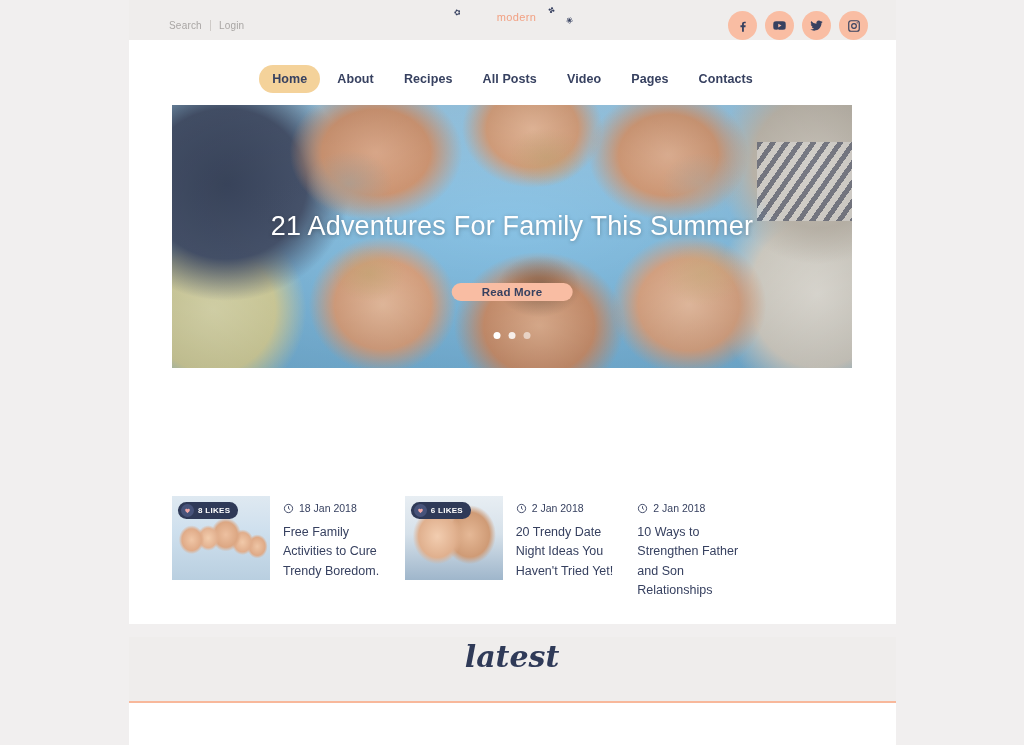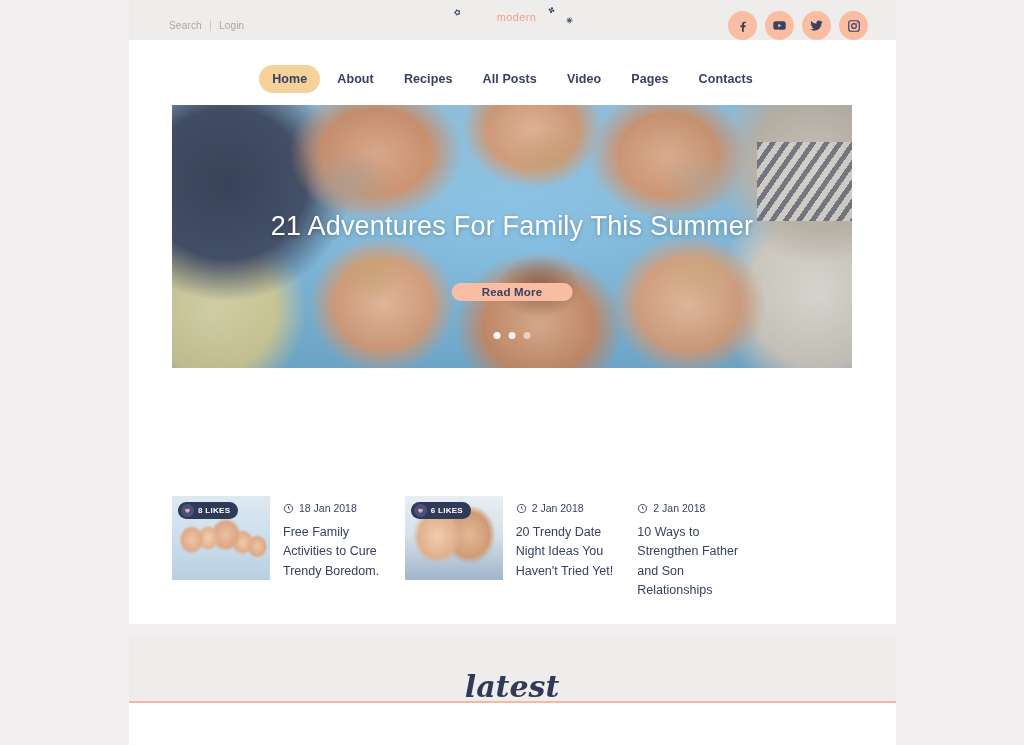--- a/index.html
+++ b/index.html
@@ -364,21 +364,21 @@
     position: absolute;
     left: 129px;
     top: 701px;
     width: 767px;
     height: 2px;
     background: #f8b89b;
   }
   .latest-word {
     position: absolute;
     left: 50%;
-    top: 669px;
+    top: 639px;
     transform: translateX(-50%);
     font-family: "DejaVu Serif", serif;
     font-style: italic;
     font-weight: bold;
     font-size: 30px;
     color: #2f3a58;
     z-index: 3;
   }
   .bottom-white {
     position: absolute;

